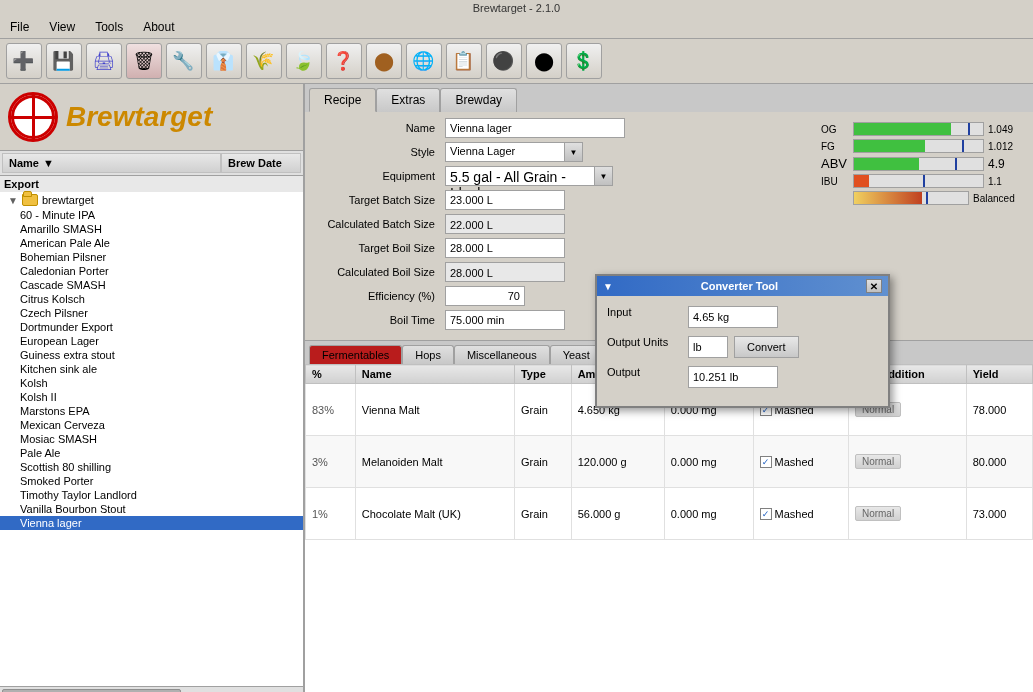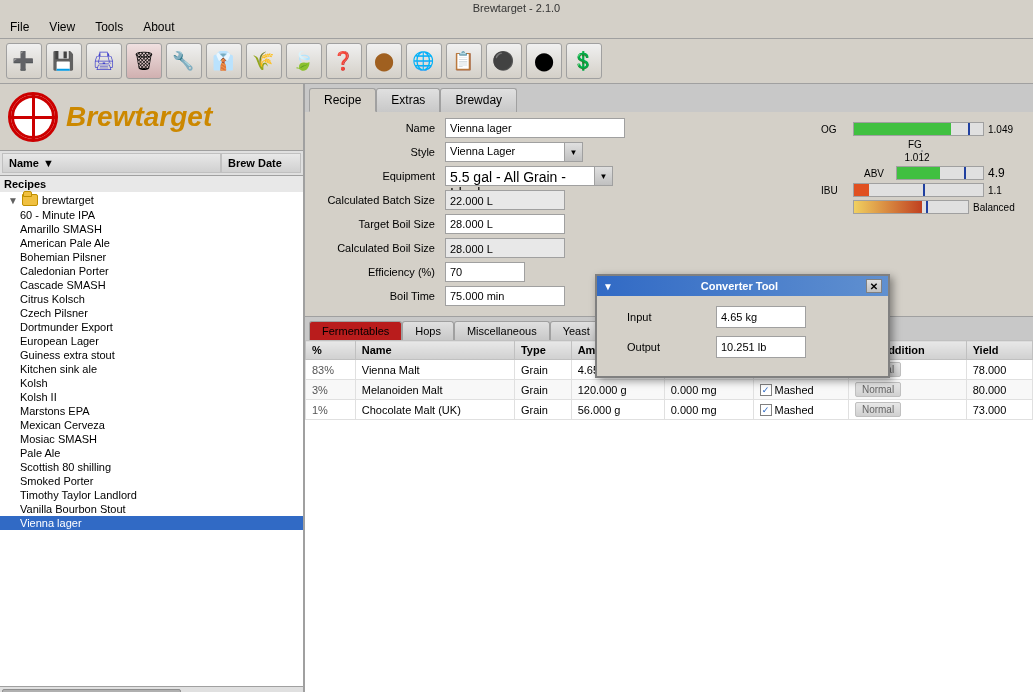--- a/index.html
+++ b/index.html
@@ -202,21 +202,21 @@
     }
     .form-input {
       border: 1px solid #a0a0a0;
       background: white;
       padding: 2px 4px;
       font-size: 11px;
       height: 20px;
     }
     .form-input-wide { width: 180px; }
     .form-input-medium { width: 120px; }
-    .form-input-short { width: 80px; }
+    .form-input-short { width: 80px; text-align: right; }
     .form-select-btn {
       display: flex;
       align-items: center;
     }
     .select-field {
       border: 1px solid #a0a0a0;
       background: white;
       padding: 2px 4px;
       font-size: 11px;
       height: 20px;
@@ -261,24 +261,22 @@
       cursor: pointer;
       font-size: 10px;
       font-weight: bold;
       color: #000;
     }
     .converter-body {
       padding: 10px;
     }
     .converter-row {
       display: flex;
-      align-items: center;
       margin-bottom: 8px;
-      gap: 14px;
-      margin-left: 20px;
+      gap: 6px;
     }
     .converter-label {
       width: 75px;
       font-size: 11px;
     }
     .converter-input {
       border: 1px solid #a0a0a0;
       background: white;
       padding: 2px 4px;
       font-size: 11px;
@@ -344,21 +342,21 @@
       background: linear-gradient(to bottom, #e8e8e8, #d0d0d0);
       border: 1px solid #c0c0c0;
       padding: 3px 6px;
       text-align: left;
       font-weight: bold;
       cursor: pointer;
       white-space: nowrap;
     }
     tbody td {
       border: 1px solid #e0e0e0;
-      padding: 2px 6px;
+      padding: 18px 6px;
       white-space: nowrap;
     }
     tbody tr:nth-child(even) { background: #f8f8f8; }
 
     .percent-cell { color: #555; }
     .checkbox-cell {
       display: flex; align-items: center; gap: 3px;
     }
     .cb {
       width: 12px; height: 12px;
@@ -435,21 +433,21 @@
         <span>Name</span>
         <span>▼</span>
       </div>
       <div class="recipe-list-col date-col">
         <span>Brew Date</span>
       </div>
     </div>
 
     <div class="recipe-list-body">
       <div class="recipe-section-header">
-        <span>Recipes</span>
+        <span>Export</span>
       </div>
       <div class="recipe-folder">
         <span style="font-size:10px; color:#606060;">▼</span>
         <div class="recipe-folder-icon"></div>
         <span>brewtarget</span>
       </div>
 
       <div id="recipe-items-container">
           <div class="recipe-item">60 - Minute IPA</div>
           <div class="recipe-item">Amarillo SMASH</div>
@@ -518,20 +516,24 @@
         <div class="form-row">
           <span class="form-label">Equipment</span>
           <div class="form-select-btn">
             <div class="select-field" style="width:150px; font-size:14px;">
               <span>5.5 gal - All Grain - Ideal</span>
             </div>
             <div class="dropdown-arrow">▼</div>
           </div>
         </div>
 
+        <div class="form-row">
+          <span class="form-label">Target Batch Size</span>
+          <input class="form-input form-input-medium" type="text" value="23.000 L" style="">
+        </div>
 
         <div class="form-row">
           <span class="form-label">Calculated Batch Size</span>
           <span class="form-input form-input-medium" style="display:inline-block; line-height:16px; background:#e8e8e8;">22.000 L</span>
         </div>
 
         <div class="form-row">
           <span class="form-label">Target Boil Size</span>
           <input class="form-input form-input-medium" type="text" value="28.000 L" style="">
         </div>
@@ -556,31 +558,31 @@
 
         <div style="display:flex; align-items:center; margin-bottom:3px;">
           <span style="font-size:10px; width:28px;">OG</span>
           <div style="flex:1; height:14px; background:#e0e0e0; border:1px solid #a0a0a0; position:relative; margin:0 4px;">
             <div style="position:absolute; top:0; left:0; width:75%; height:100%; background:#40c040;"></div>
             <div style="position:absolute; top:0; right:10%; width:2px; height:100%; background:#2040a0;"></div>
           </div>
           <span style="font-size:10px; width:35px;">1.049</span>
         </div>
 
-        <div style="display:flex; align-items:center; margin-bottom:3px;flex-direction:column;">
+        <div style="display:flex; align-items:center; margin-bottom:3px;">
           <span style="font-size:10px; width:28px;">FG</span>
           <div style="flex:1; height:14px; background:#e0e0e0; border:1px solid #a0a0a0; position:relative; margin:0 4px;">
             <div style="position:absolute; top:0; left:0; width:55%; height:100%; background:#40c040;"></div>
             <div style="position:absolute; top:0; right:15%; width:2px; height:100%; background:#2040a0;"></div>
           </div>
           <span style="font-size:10px; width:35px;">1.012</span>
         </div>
 
         <div style="display:flex; align-items:center; margin-bottom:3px;">
-          <span style="font-size:10px; width:28px;margin-left:43px;">ABV</span>
+          <span style="font-size:13px; width:28px;">ABV</span>
           <div style="flex:1; height:14px; background:#e0e0e0; border:1px solid #a0a0a0; position:relative; margin:0 4px;">
             <div style="position:absolute; top:0; left:0; width:50%; height:100%; background:#40c040;"></div>
             <div style="position:absolute; top:0; right:20%; width:2px; height:100%; background:#2040a0;"></div>
           </div>
           <span style="font-size:12px; width:35px;">4.9</span>
         </div>
 
         <div style="display:flex; align-items:center; margin-bottom:3px;">
           <span style="font-size:10px; width:28px;">IBU</span>
           <div style="flex:1; height:14px; background:#e0e0e0; border:1px solid #a0a0a0; position:relative; margin:0 4px;">
@@ -700,20 +702,25 @@
       <span>Converter Tool</span>
       <div class="converter-close">✕</div>
     </div>
     <div class="converter-body">
 
       <div class="converter-row">
         <span class="converter-label">Input</span>
         <input class="converter-input" type="text" value="4.65 kg" style="">
       </div>
 
+      <div class="converter-row">
+        <span class="converter-label">Output Units</span>
+        <input class="converter-unit-input" type="text" value="lb" style="">
+        <button class="convert-btn">Convert</button>
+      </div>
 
       <div class="converter-row">
         <span class="converter-label">Output</span>
         <input class="converter-input" type="text" value="10.251 lb" style="">
       </div>
     </div>
   </div>
 
 </div>
 

